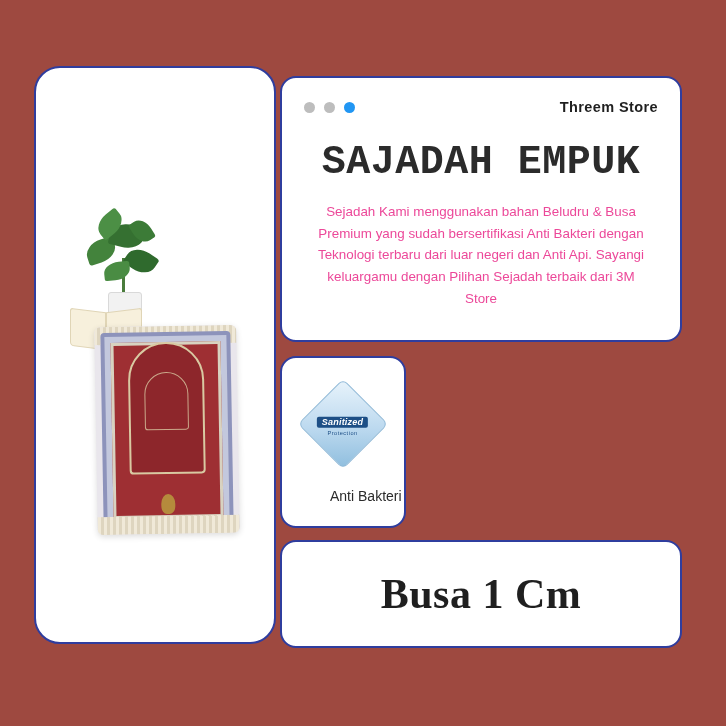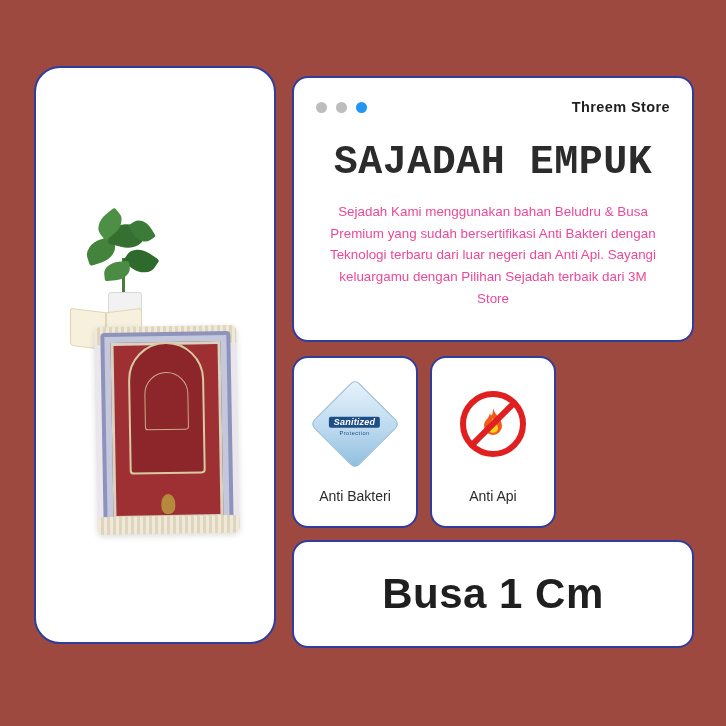--- a/index.html
+++ b/index.html
@@ -127,21 +127,21 @@
     left: 50%; bottom: 20px;
     width: 14px; height: 20px;
     margin-left: -7px;
     background: #b58a3c;
     border-radius: 50% 50% 40% 40%;
   }
 
   
   .right-col {
     position: absolute;
-    left: 292px; top: 76px;
+    left: 280px; top: 76px;
     width: 402px;
   }
 
   
   .headline-card {
     position: relative;
     width: 402px; height: 266px;
     background: #ffffff;
     border: 2px solid #2f3d9e;
     border-radius: 16px;
@@ -197,23 +197,23 @@
     display: flex;
     flex-direction: column;
     align-items: center;
     justify-content: flex-start;
     padding-top: 26px;
   }
   .feature-label {
     position: absolute;
     bottom: 22px;
     width: 100%;
-    text-align: center;
     font-size: 14px;
     color: #2b2b2b;
+    padding-left: 48px;
   }
   .icon-box {
     width: 80px; height: 80px;
     display: flex; align-items: center; justify-content: center;
   }
 
   
   .sanitized {
     width: 64px; height: 64px;
     transform: rotate(45deg);
@@ -296,21 +296,21 @@
     background: #111;
   }
 
   
   .banner {
     margin-top: 12px;
     width: 402px; height: 108px;
     background: #ffffff;
     border: 2px solid #2f3d9e;
     border-radius: 16px;
-    display: flex; align-items: center; justify-content: center;
+    display: flex; align-items: center; justify-content: center; font-family: Liberation Serif, serif;
   }
   .banner-text {
     font-size: 42px;
     font-weight: bold;
     color: #1f1f1f;
     letter-spacing: .5px;
   }
 </style>
 </head>
 <body>
@@ -372,33 +372,20 @@
           <div class="sanitized">
             <div class="inner">
               <span class="word">Sanitized</span>
               <div class="sub">Protection</div>
             </div>
           </div>
         </div>
         <div class="feature-label">Anti Bakteri</div>
       </div>
 
-      <div class="feature-card">
-        <div class="icon-box">
-          <div class="prohibit">
-            <div class="ring"></div>
-            <svg class="flame" width="30" height="34" viewBox="0 0 30 34">
-              <path d="M15 1 C17 9 24 11 24 19 a9 9 0 0 1 -18 0 C6 13 11 12 12 6 C13 10 15 9 15 1 Z" fill="#f05a1e"></path>
-              <path d="M15 11 C16.5 16 20 17 20 21 a5 5 0 0 1 -10 0 C10 17.5 13 16.5 15 11 Z" fill="#fcd116"></path>
-            </svg>
-            <div class="slash"></div>
-          </div>
-        </div>
-        <div class="feature-label">Anti Api</div>
-      </div>
 
 
     </div>
 
     <div class="banner">
       <div class="banner-text">Busa 1 Cm</div>
     </div>
 
   </div>
 </div>

